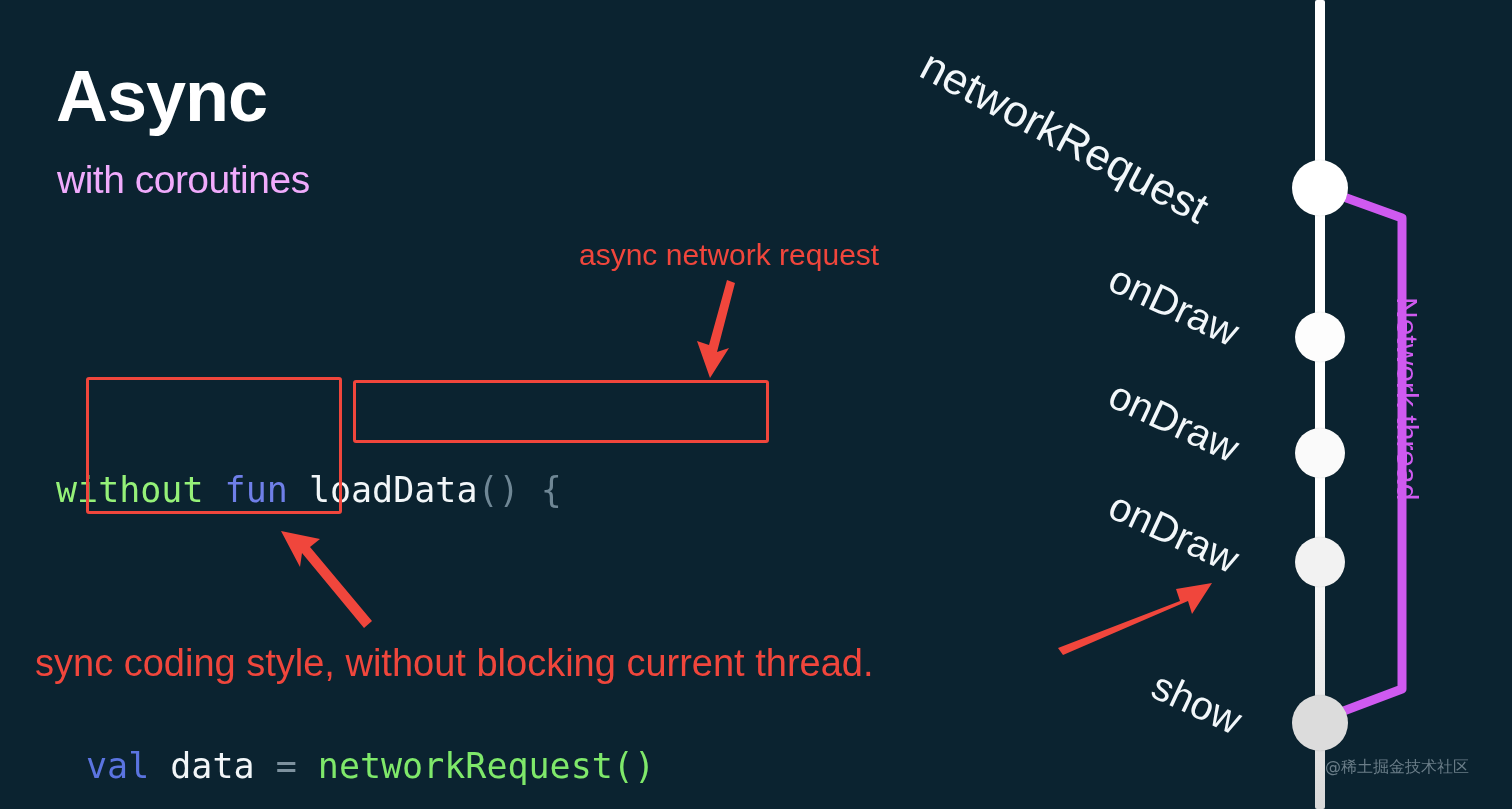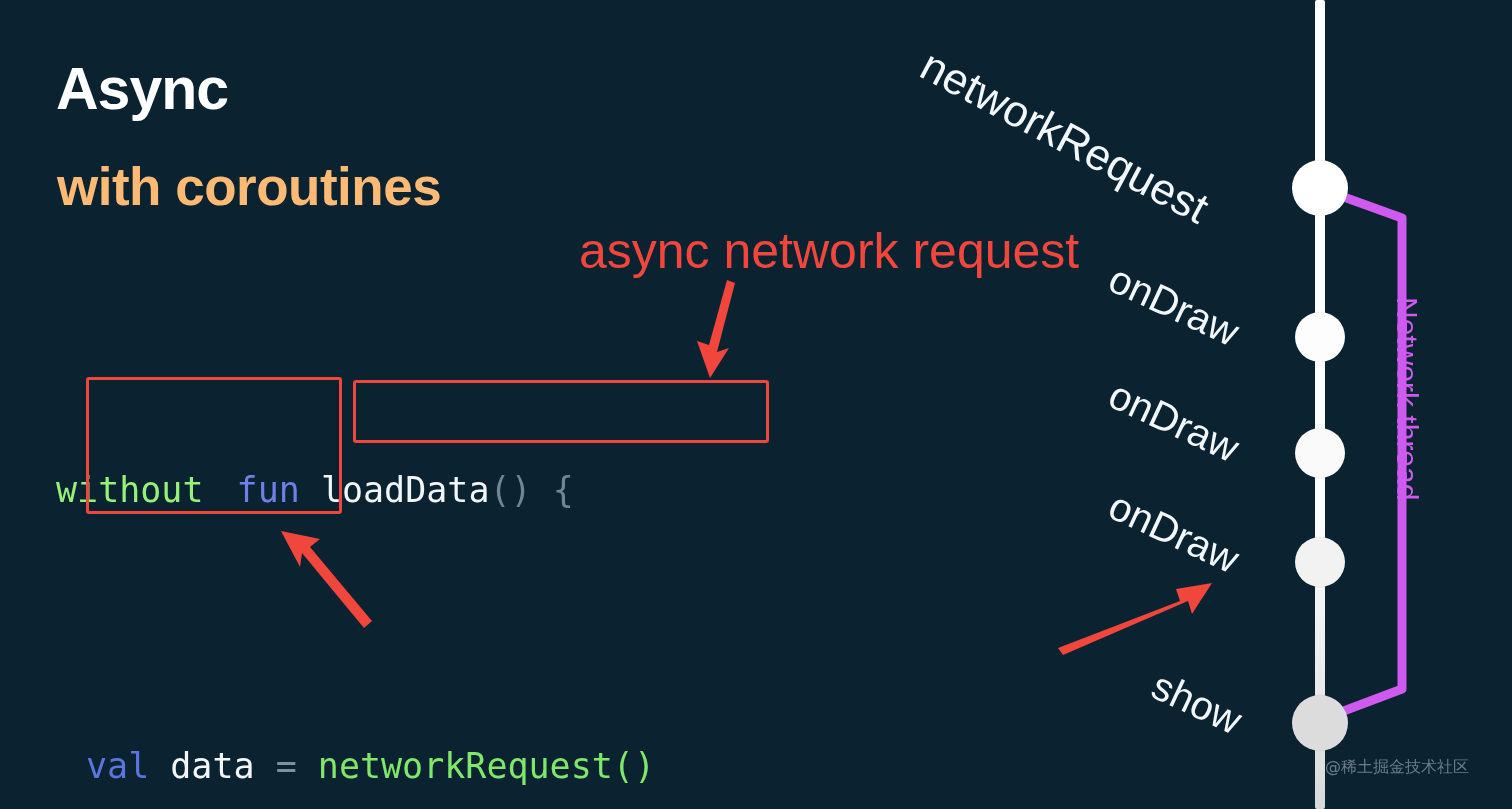--- a/index.html
+++ b/index.html
@@ -16,51 +16,51 @@
     height: 809px;
     background: #0b2330;
     overflow: hidden;
   }
 
   
   #title {
     position: absolute;
     left: 56px;
     top: 60px;
-    font-size: 59px;
+    font-size: 72px;
     font-weight: bold;
     letter-spacing: -1px;
     color: #ffffff;
     line-height: 1;
     text-align: center;
   }
   #subtitle {
     position: absolute;
     left: 57px;
     top: 160px;
-    font-size: 53px;
-    font-weight: bold;
+    font-size: 39px;
+    font-weight: normal;
     letter-spacing: -0.5px;
-    color: #fdba74;
+    color: #f0abfc;
     line-height: 1;
   }
 
   
   #code {
     position: absolute;
     left: 56px;
     top: 318px;
     font-family: "DejaVu Sans Mono", monospace;
     font-size: 35px;
     line-height: 69px;
     white-space: pre;
     color: #e8eef2;
   }
   .kw-suspend { color: #95f178; }
-  .kw-fun     { color: #6f7fe8; margin-left: 12px; }
+  .kw-fun     { color: #6f7fe8; }
   .fn-name    { color: #f2f6f8; text-align: center; }
   .punct      { color: #6f8795; }
   .kw-val     { color: #5b74e0; }
   .ident      { color: #f2f6f8; }
   .op         { color: #7d919e; }
   .call-green { color: #7fe86a; }
 
   .code-line { position: relative; height: 69px; }
   #line1 { padding-left: 0; }
   #line2 { padding-left: 30px; text-align: right; }
@@ -90,22 +90,22 @@
   }
 
   
   .annot-red {
     position: absolute;
     color: #f0463c;
     white-space: nowrap;
   }
   #annot-async {
     left: 579px;
-    top: 222px;
-    font-size: 50px;
+    top: 238px;
+    font-size: 30px;
   }
   #annot-sync {
     left: 35px;
     top: 642px;
     font-size: 38px;
   }
 
   
   #timeline-line {
     position: absolute;
@@ -174,20 +174,21 @@
 
     
 
     
   </div>
 
   <div id="box-left"></div>
   <div id="box-right"></div>
 
   <div class="annot-red" id="annot-async">async network request</div>
+  <div class="annot-red" id="annot-sync">sync coding style, without blocking current thread.</div>
 
   <svg class="overlay" id="arrows" viewBox="0 0 1512 809">
 
     <g>
       <path d="M 735 283 L 717 352 L 729 348 L 710 378 L 697 341 L 709 345 L 727 280 Z" fill="#f0463c"></path>
     </g>
 
     <g>
       <path d="M 364 628 L 302 553 L 300 567 L 281 531 L 320 539 L 310 547 L 372 621 Z" fill="#f0463c"></path>
     </g>

